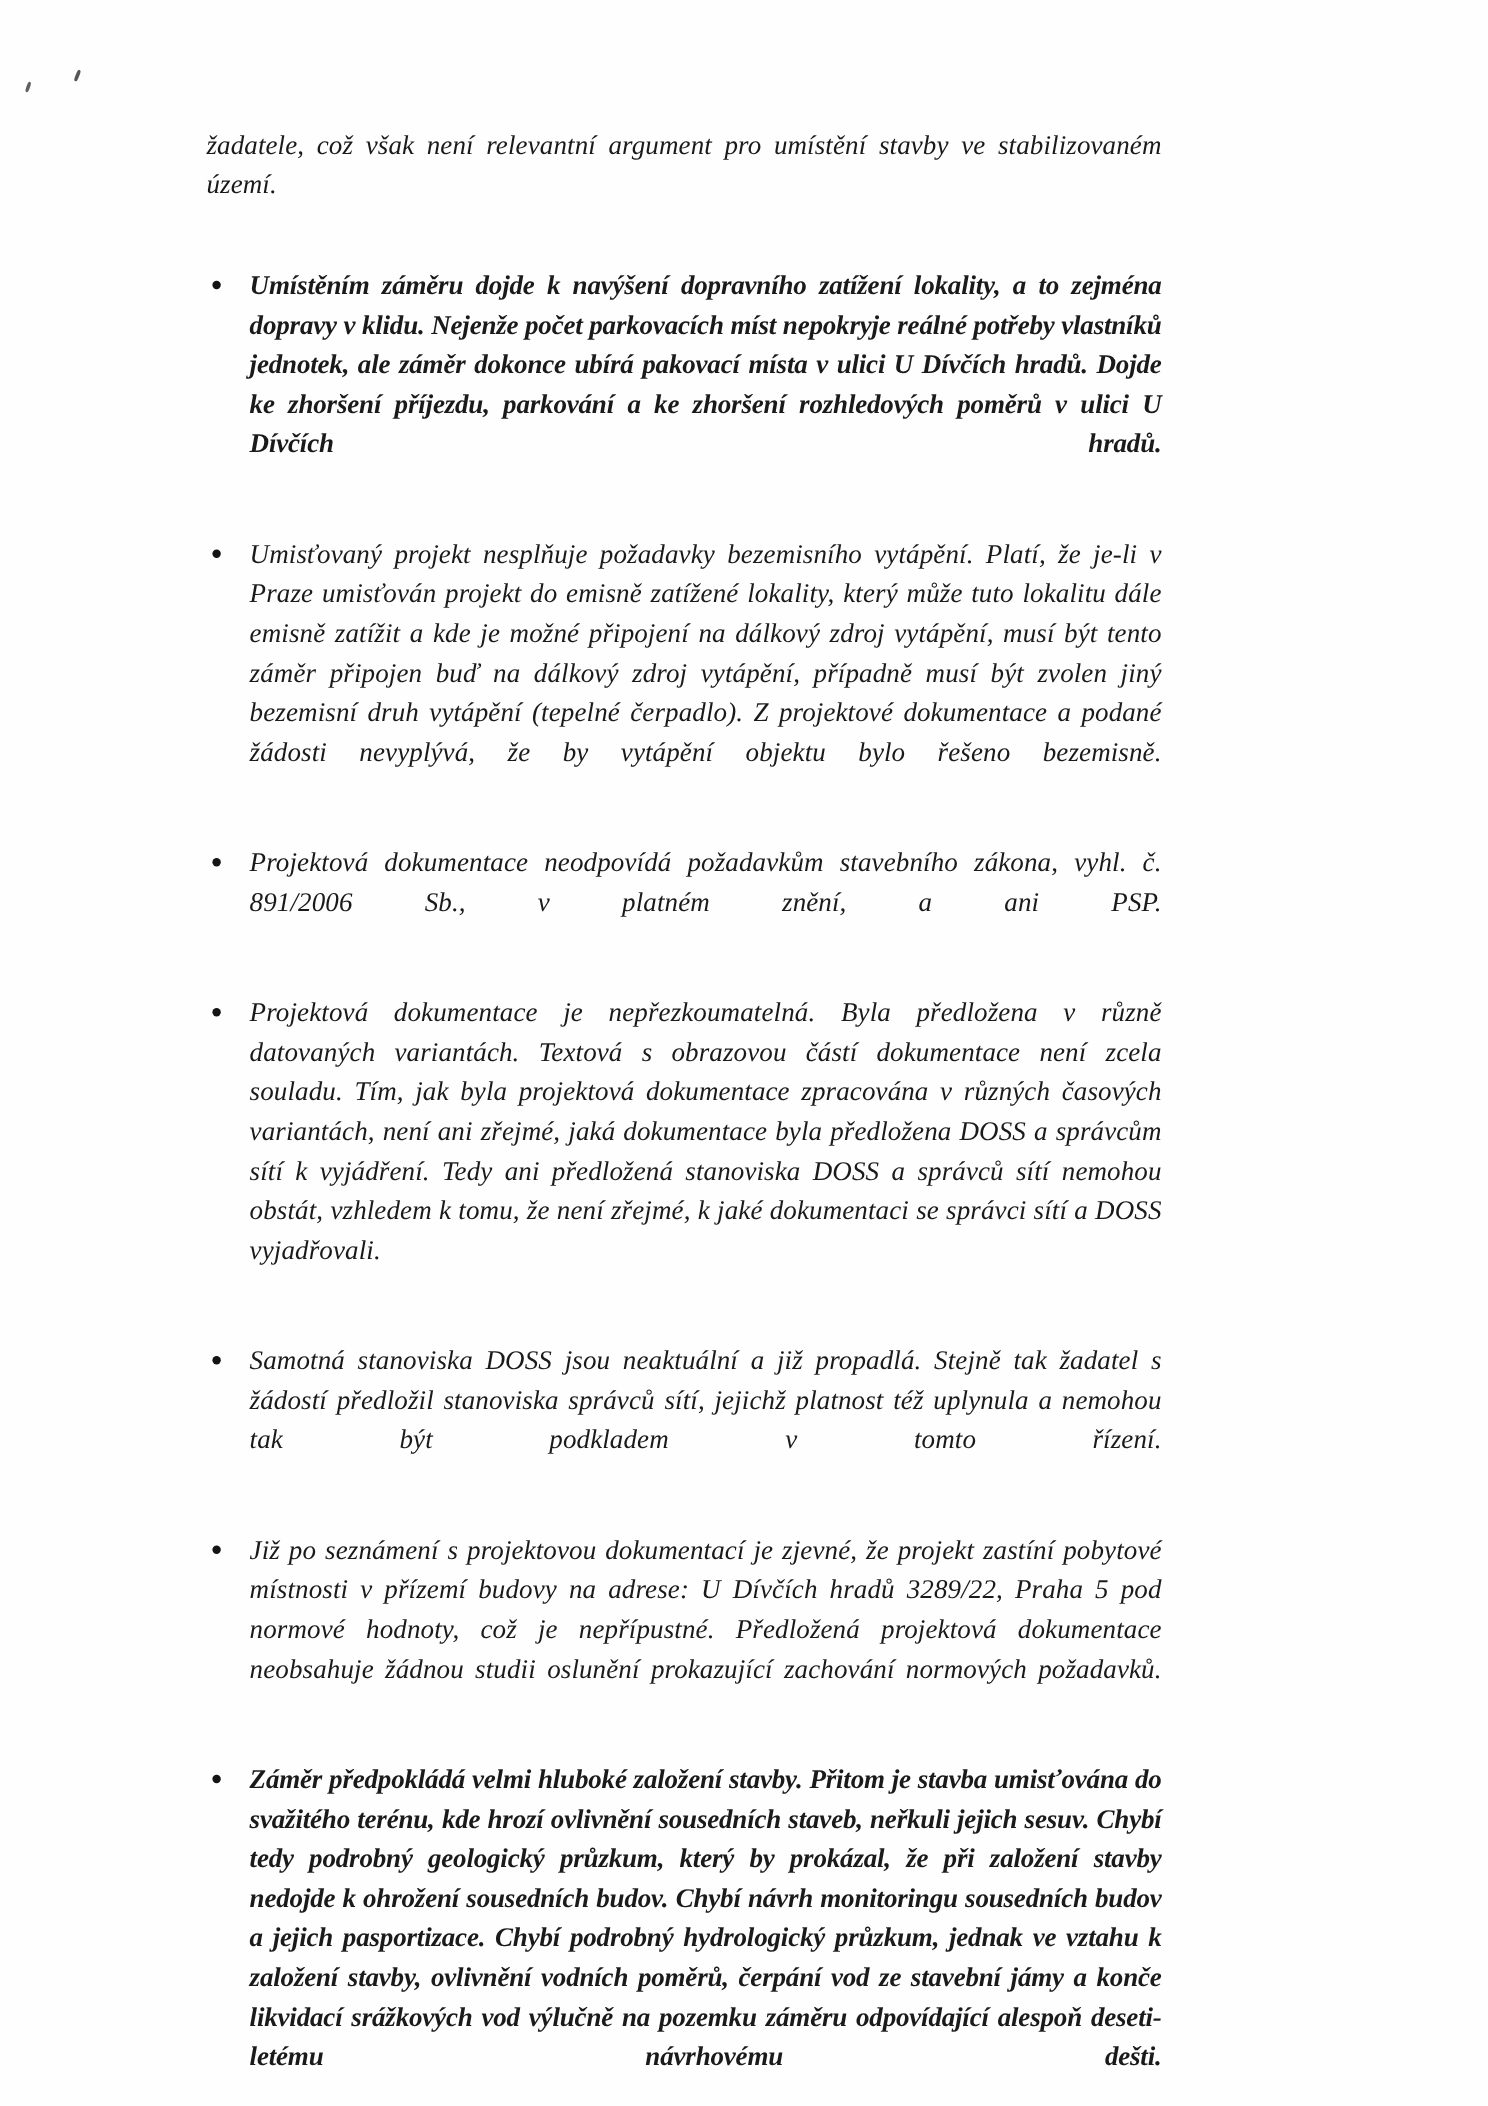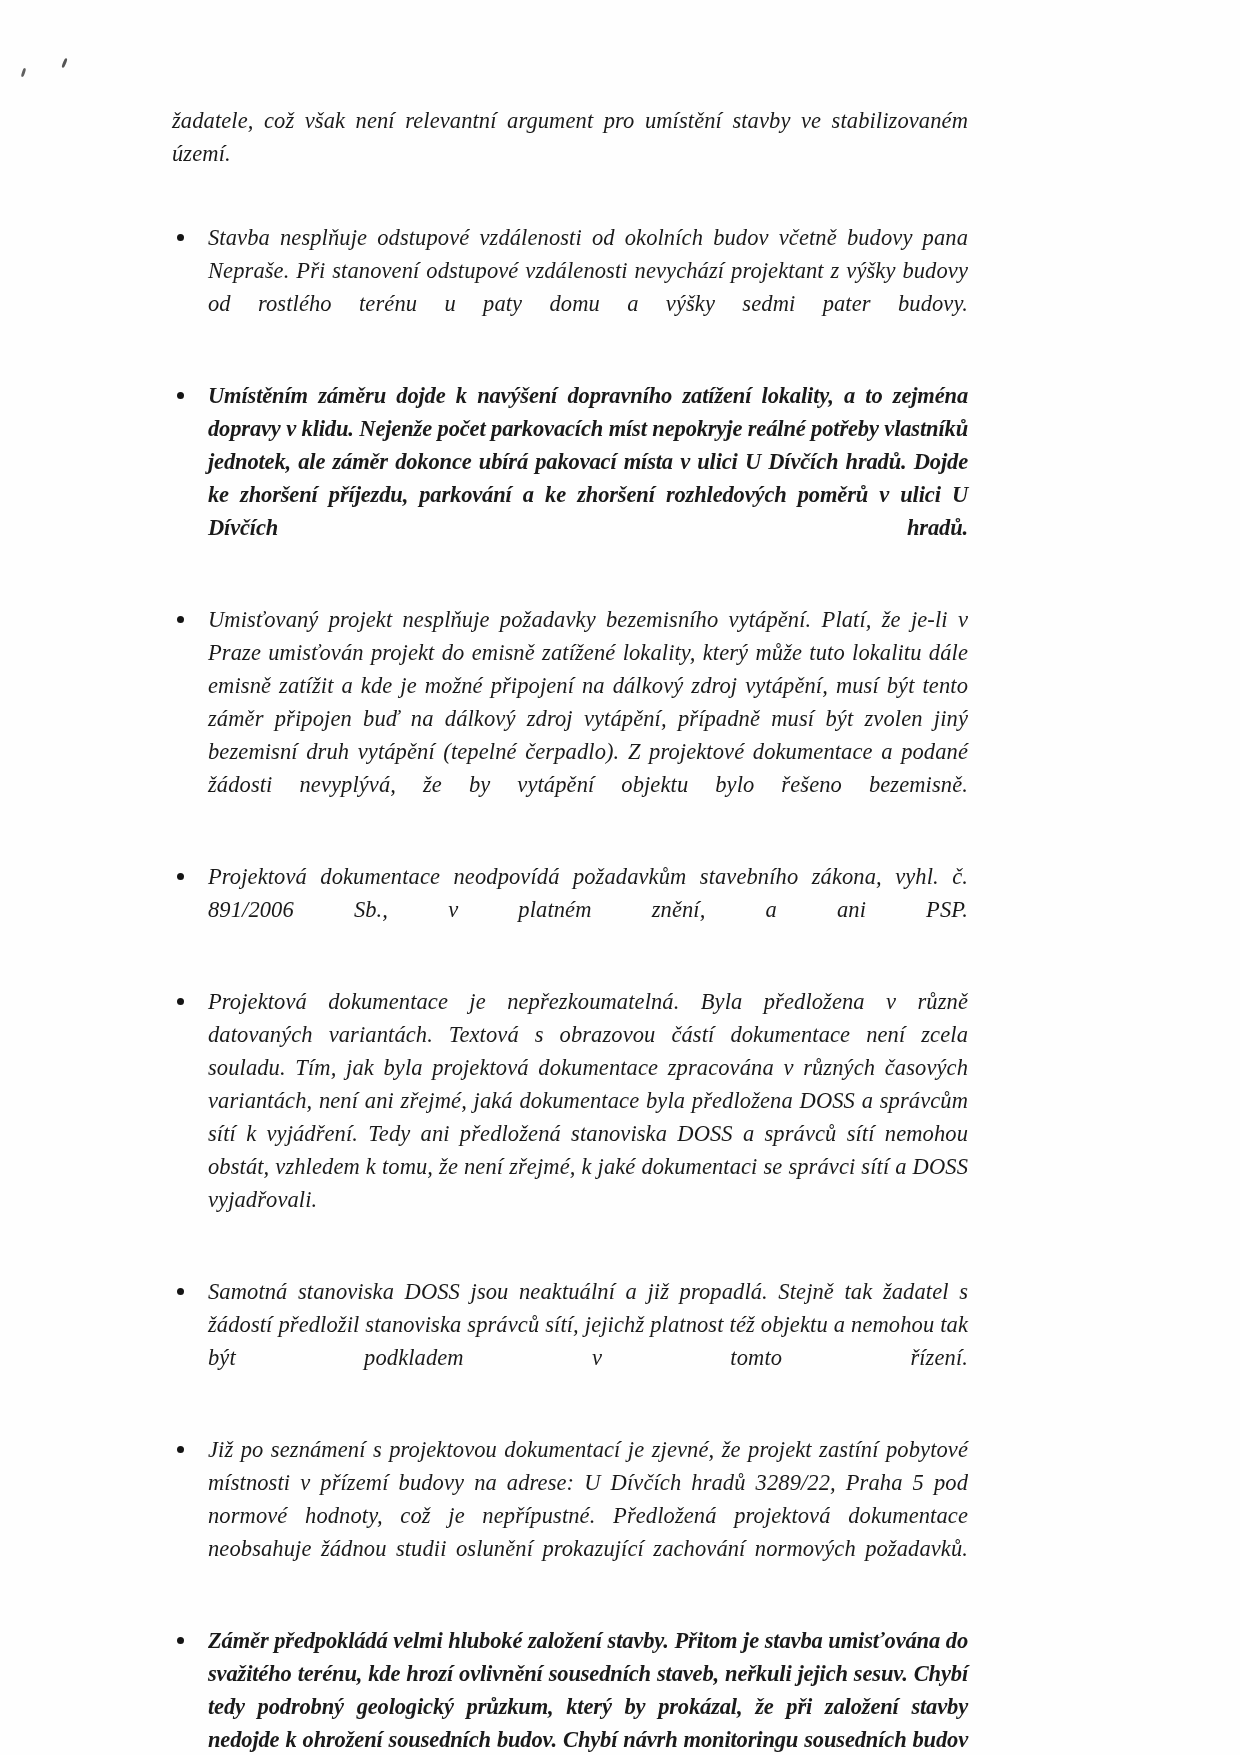--- a/index.html
+++ b/index.html
@@ -110,24 +110,20 @@
 
   <span class="scan-mark m1"></span>
   <span class="scan-mark m2"></span>
 
   <div class="content">
 
     <p class="lead-para">žadatele, což však není relevantní argument pro umístění stavby ve stabilizovaném území.</p>
 
     <ul class="objection-list">
 
-      <li>
-        <span class="bullet-icon"></span>
-        <span class="bullet-text">Stavba nesplňuje odstupové vzdálenosti od okolních budov včetně budovy pana Nepraše. Při stanovení odstupové vzdálenosti nevychází projektant z výšky budovy od rostlého terénu u paty domu a výšky sedmi pater budovy.</span>
-      </li>
 
       <li>
         <span class="bullet-icon"></span>
         <span class="bullet-text tight">Umístěním záměru dojde k navýšení dopravního zatížení lokality, a to zejména dopravy v klidu. Nejenže počet parkovacích míst nepokryje reálné potřeby vlastníků jednotek, ale záměr dokonce ubírá pakovací místa v ulici U Dívčích hradů. Dojde ke zhoršení příjezdu, parkování a ke zhoršení rozhledových poměrů v ulici U Dívčích hradů.</span>
       </li>
 
       <li>
         <span class="bullet-icon"></span>
         <span class="bullet-text">Umisťovaný projekt nesplňuje požadavky bezemisního vytápění. Platí, že je-li v Praze umisťován projekt do emisně zatížené lokality, který může tuto lokalitu dále emisně zatížit a kde je možné připojení na dálkový zdroj vytápění, musí být tento záměr připojen buď na dálkový zdroj vytápění, případně musí být zvolen jiný bezemisní druh vytápění (tepelné čerpadlo). Z projektové dokumentace a podané žádosti nevyplývá, že by vytápění objektu bylo řešeno bezemisně.</span>
       </li>
@@ -138,21 +134,21 @@
         <span class="bullet-text">Projektová dokumentace neodpovídá požadavkům stavebního zákona, vyhl. č. 891/2006 Sb., v platném znění, a ani PSP.</span>
       </li>
 
       <li>
         <span class="bullet-icon"></span>
         <span class="bullet-text">Projektová dokumentace je nepřezkoumatelná. Byla předložena v různě datovaných variantách. Textová s obrazovou částí dokumentace není zcela souladu. Tím, jak byla projektová dokumentace zpracována v různých časových variantách, není ani zřejmé, jaká dokumentace byla předložena DOSS a správcům sítí k vyjádření. Tedy ani předložená stanoviska DOSS a správců sítí nemohou obstát, vzhledem k tomu, že není zřejmé, k jaké dokumentaci se správci sítí a DOSS vyjadřovali.</span>
       </li>
 
       <li>
         <span class="bullet-icon"></span>
-        <span class="bullet-text">Samotná stanoviska DOSS jsou neaktuální a již propadlá. Stejně tak žadatel s žádostí předložil stanoviska správců sítí, jejichž platnost též objektu a nemohou tak být podkladem v tomto řízení.</span>
+        <span class="bullet-text">Samotná stanoviska DOSS jsou neaktuální a již propadlá. Stejně tak žadatel s žádostí předložil stanoviska správců sítí, jejichž platnost též uplynula a nemohou tak být podkladem v tomto řízení.</span>
       </li>
 
       <li>
         <span class="bullet-icon"></span>
         <span class="bullet-text">Již po seznámení s projektovou dokumentací je zjevné, že projekt zastíní pobytové místnosti v přízemí budovy na adrese: U Dívčích hradů 3289/22, Praha 5 pod normové hodnoty, což je nepřípustné. Předložená projektová dokumentace neobsahuje žádnou studii oslunění prokazující zachování normových požadavků.</span>
       </li>
 
       <li>
         <span class="bullet-icon"></span>
         <span class="bullet-text tight">Záměr předpokládá velmi hluboké založení stavby. Přitom je stavba umisťována do svažitého terénu, kde hrozí ovlivnění sousedních staveb, neřkuli jejich sesuv. Chybí tedy podrobný geologický průzkum, který by prokázal, že při založení stavby nedojde k ohrožení sousedních budov. Chybí návrh monitoringu sousedních budov a jejich pasportizace. Chybí podrobný hydrologický průzkum, jednak ve vztahu k založení stavby, ovlivnění vodních poměrů, čerpání vod ze stavební jámy a konče likvidací srážkových vod výlučně na pozemku záměru odpovídající alespoň deseti-letému návrhovému dešti.</span>

